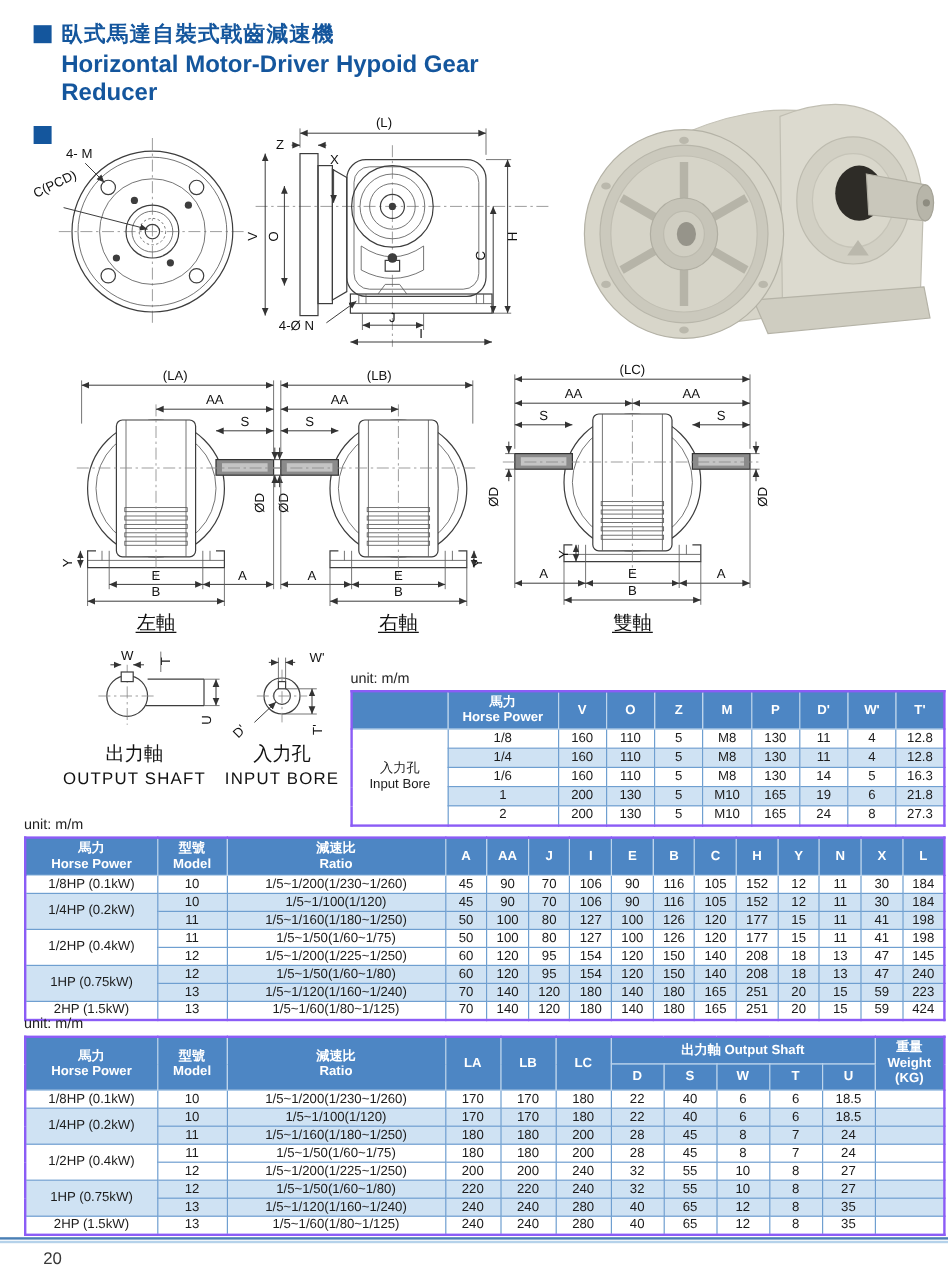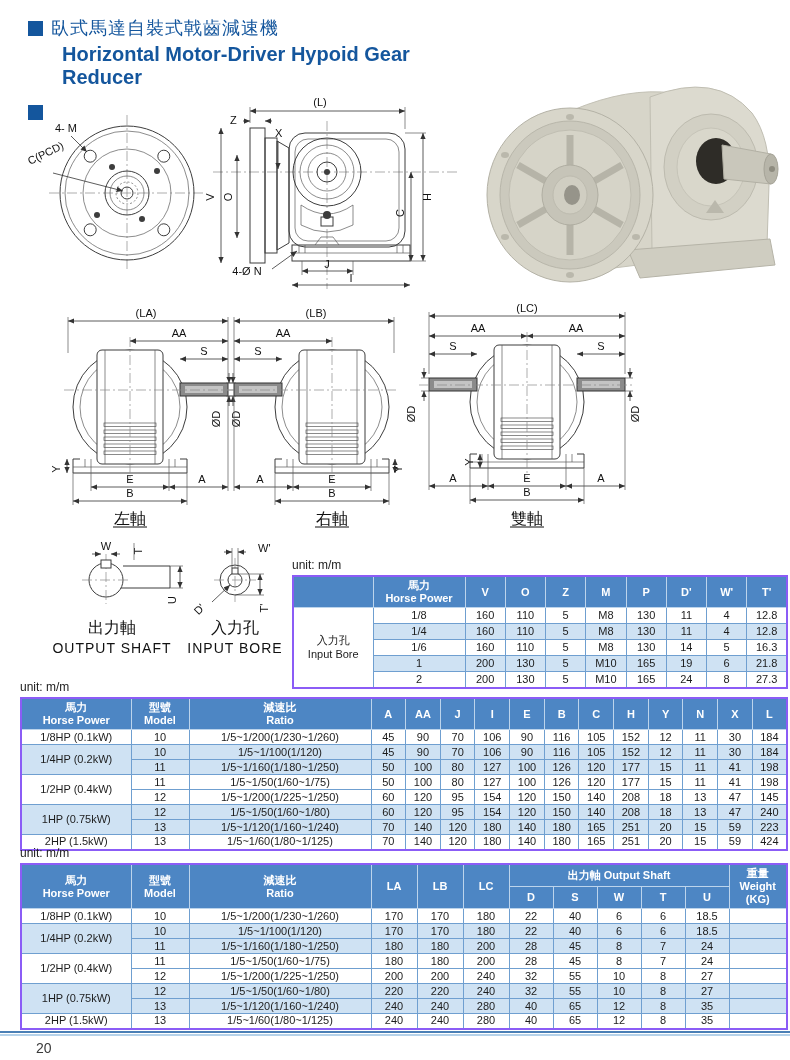--- a/index.html
+++ b/index.html
@@ -3,22 +3,22 @@
 <meta charset="utf-8">
 <style>
   *{margin:0;padding:0;box-sizing:border-box}
   html,body{background:#fff}
   body{width:790px;height:1060px;position:relative;font-family:"Liberation Sans",sans-serif;color:#1c1c1c;overflow:hidden}
   .abs{position:absolute}
   
   .title-block{left:28px;top:16px;width:430px}
   .trow{display:flex;align-items:center;gap:8px}
   .bullet{width:15px;height:15px;background:#14569d;flex:0 0 auto}
-  .t-zh{font-size:18px;font-weight:normal;color:#14569d;letter-spacing:1px}
-  .t-en{font-size:20px;font-weight:bold;color:#14569d;margin:3px 0 0 34px}
+  .t-zh{font-size:18px;font-weight:bold;color:#14569d;letter-spacing:1px}
+  .t-en{font-size:20px;font-weight:bold;color:#14569d;margin:3px 0 0 23px}
   .t-model{font-size:20px;font-weight:bold;color:#14569d}
   .model-row{margin-top:16px}
   
   svg{display:block}
   svg text{font-family:"Liberation Sans",sans-serif;font-size:11px;fill:#111}
   .ln{stroke:#3d3d3d;stroke-width:1;fill:none}
   .lnf{stroke:#3d3d3d;stroke-width:1;fill:#fff}
   .thin{stroke:#5a5a5a;stroke-width:.7;fill:none}
   .cl{stroke:#8a8a8a;stroke-width:.7;stroke-dasharray:10 3 2 3;fill:none}
   .dl{stroke:#333;stroke-width:.8;fill:none}

